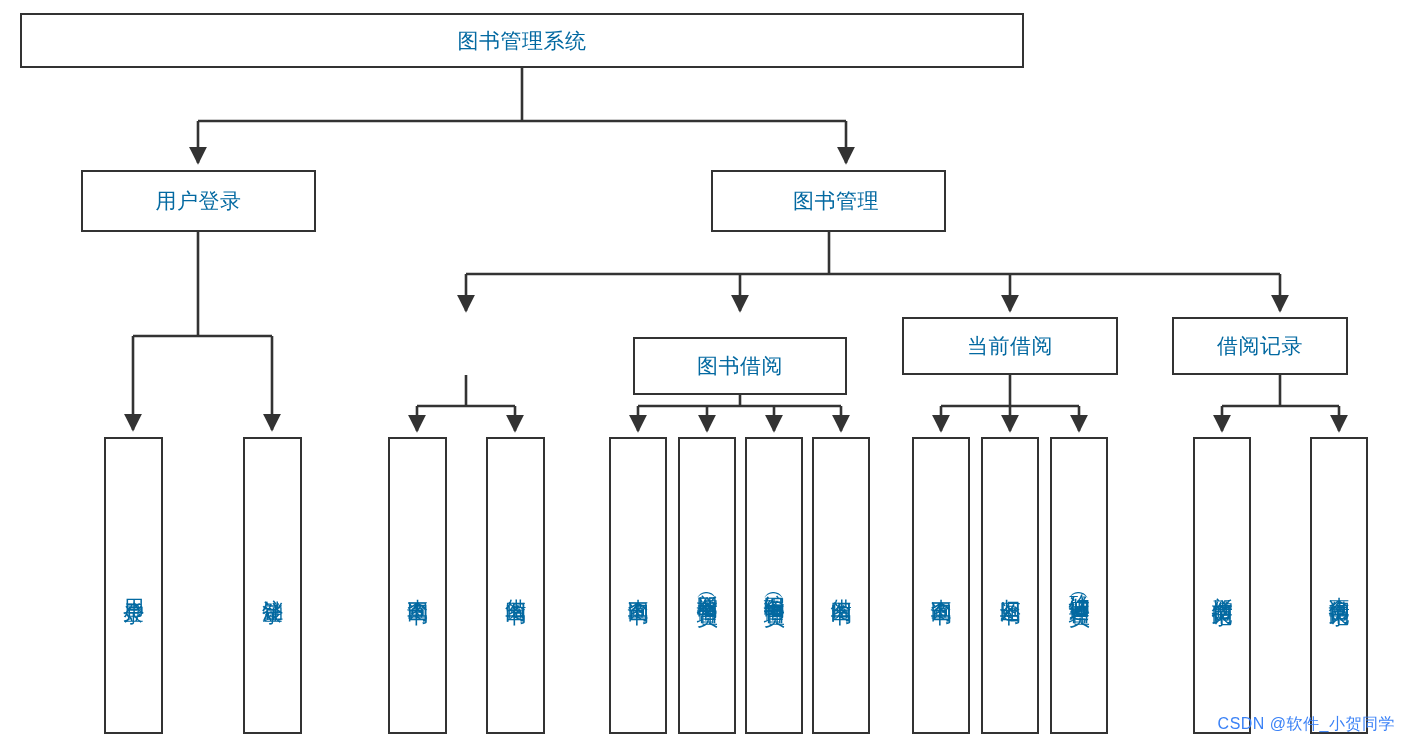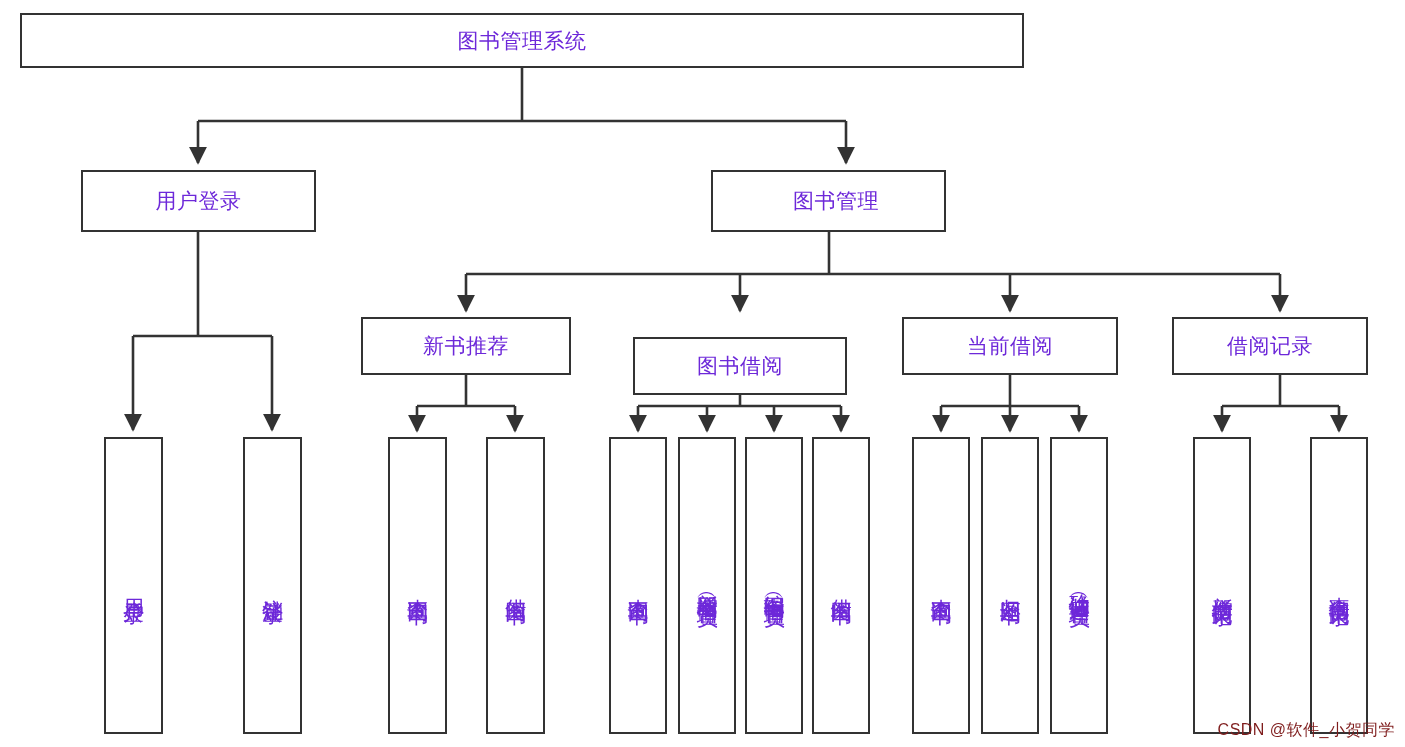--- a/index.html
+++ b/index.html
@@ -28,21 +28,21 @@
   }
   .node {
     position: absolute;
     box-sizing: border-box;
     background: #ffffff;
     border: 2px solid #333333;
     display: flex;
     align-items: center;
     justify-content: center;
     text-align: center;
-    color: #6d28d9;
+    color: #0369a1;
   }
   .node-h {
     font-size: 21px;
     letter-spacing: 0.5px;
     line-height: 1.2;
   }
   .node-v {
     writing-mode: vertical-rl;
     text-orientation: upright;
     font-size: 21px;
@@ -53,23 +53,23 @@
   }
   .node-v .vtext {
     writing-mode: vertical-rl;
     text-orientation: upright;
     white-space: normal;
     max-height: 100%;
   }
   .watermark {
     position: absolute;
     right: 10px;
-    bottom: 6px;
+    bottom: 12px;
     font-size: 16px;
-    color: #7f1d1d;
+    color: #3b82f6;
     letter-spacing: 0.5px;
     white-space: nowrap;
   }
 </style>
 </head>
 <body>
 
 <div id="canvas">
 
   <svg class="edges" viewBox="0 0 1405 747" xmlns="http://www.w3.org/2000/svg">
@@ -126,30 +126,27 @@
     <span>图书管理系统</span>
   </div>
 
   <div class="node node-h" style="left:81px; top:170px; width:235px; height:62px;">
     <span>用户登录</span>
   </div>
   <div class="node node-h" style="left:711px; top:170px; width:235px; height:62px;padding-left:15px;">
     <span>图书管理</span>
   </div>
 
-  <div class="node node-h" style="left:361px; top:317px; width:210px; height:58px;">
-    <span>新书推荐</span>
-  </div>
   <div class="node node-h" style="left:633px; top:317px; width:214px; height:58px;margin-top:20px;">
     <span>图书借阅</span>
   </div>
   <div class="node node-h" style="left:902px; top:317px; width:216px; height:58px;justify-content:center;">
     <span>当前借阅</span>
   </div>
-  <div class="node node-h" style="left:1172px; top:317px; width:196px; height:58px;">
+  <div class="node node-h" style="left:1172px; top:317px; width:176px; height:58px;">
     <span>借阅记录</span>
   </div>
 
   <div class="node node-v" style="left:104px; top:437px; width:59px; height:297px;">
     <span class="vtext">用户登录</span>
   </div>
   <div class="node node-v" style="left:243px; top:437px; width:59px; height:297px;">
     <span class="vtext">注销登录</span>
   </div>
 

